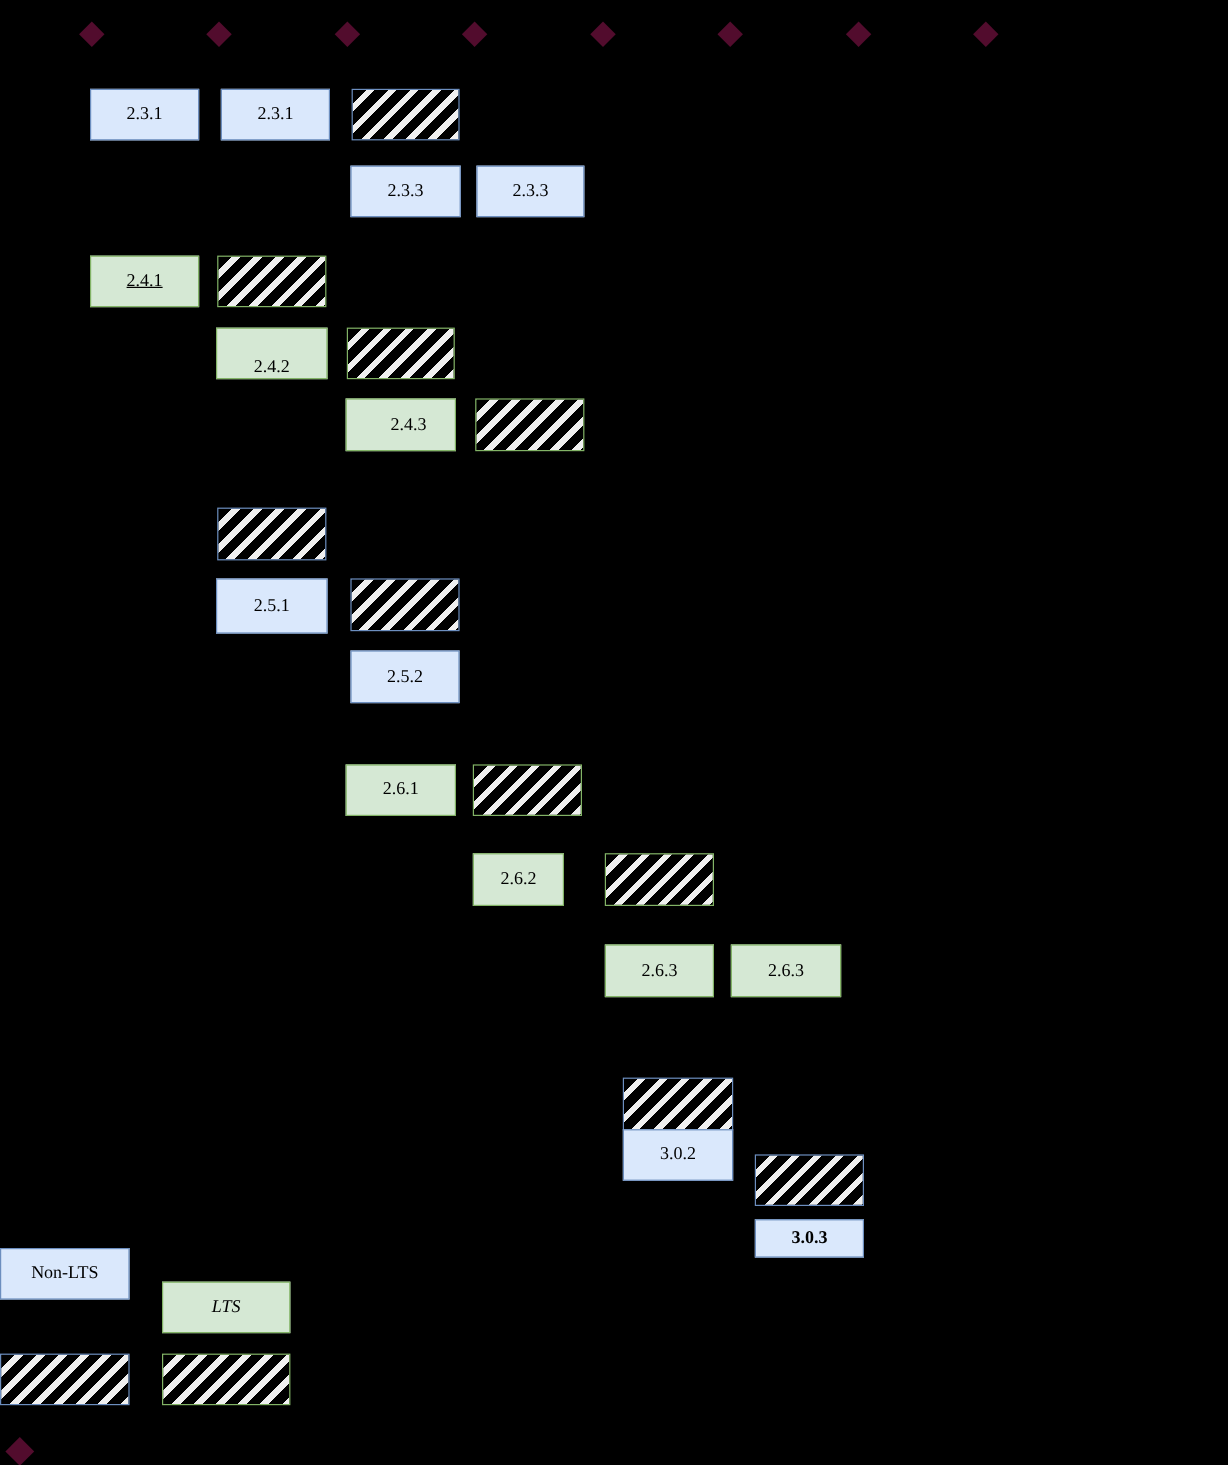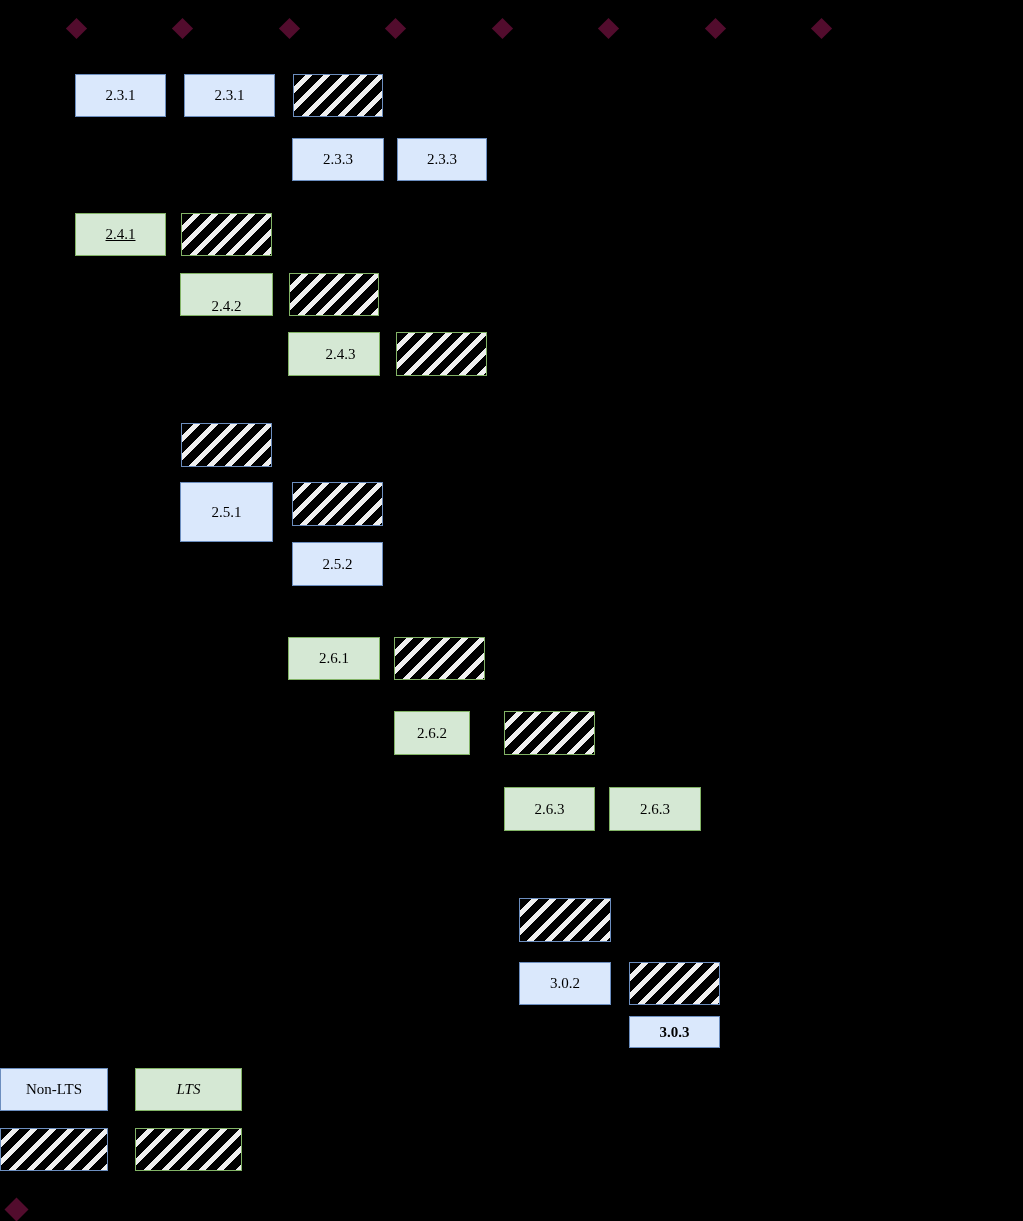--- a/index.html
+++ b/index.html
@@ -67,21 +67,21 @@
     <div class="bar lts hatched" style="left: 181px; top: 201px; width: 91px; height: 43px;"></div>
     <div class="bar lts" style="left: 180px; top: 261px; width: 93px; height: 43px; align-items: flex-end;">
       <span>2.4.2</span>
     </div>
     <div class="bar lts hatched" style="left: 289px; top: 261px; width: 90px; height: 43px;"></div>
     <div class="bar lts" style="left: 288px; top: 320px; width: 92px; height: 44px; padding-left: 13px;">
       <span>2.4.3</span>
     </div>
     <div class="bar lts hatched" style="left: 396px; top: 320px; width: 91px; height: 44px;"></div>
     <div class="bar nonlts hatched" style="left: 181px; top: 411px; width: 91px; height: 44px;"></div>
-    <div class="bar nonlts" style="left: 180px; top: 470px; width: 93px; height: 60px;">
+    <div class="bar nonlts" style="left: 180px; top: 470px; width: 93px; height: 46px;">
       <span>2.5.1</span>
     </div>
     <div class="bar nonlts hatched" style="left: 292px; top: 470px; width: 91px; height: 44px;"></div>
     <div class="bar nonlts" style="left: 292px; top: 530px; width: 91px; height: 44px;">
       <span>2.5.2</span>
     </div>
     <div class="bar lts" style="left: 288px; top: 625px; width: 92px; height: 43px;">
       <span>2.6.1</span>
     </div>
     <div class="bar lts hatched" style="left: 394px; top: 625px; width: 91px; height: 43px;"></div>
@@ -89,28 +89,28 @@
       <span>2.6.2</span>
     </div>
     <div class="bar lts hatched" style="left: 504px; top: 699px; width: 91px; height: 44px;"></div>
     <div class="bar lts" style="left: 504px; top: 775px; width: 91px; height: 44px;">
       <span>2.6.3</span>
     </div>
     <div class="bar lts" style="left: 609px; top: 775px; width: 92px; height: 44px;">
       <span>2.6.3</span>
     </div>
     <div class="bar nonlts hatched" style="left: 519px; top: 886px; width: 92px; height: 44px;"></div>
-    <div class="bar nonlts" style="left: 519px; top: 950px; width: 92px; height: 43px; justify-content: center;">
+    <div class="bar nonlts" style="left: 519px; top: 929px; width: 92px; height: 43px; justify-content: center;">
       <span>3.0.2</span>
     </div>
     <div class="bar nonlts hatched" style="left: 629px; top: 950px; width: 91px; height: 43px;"></div>
     <div class="bar nonlts" style="left: 629px; top: 1004px; width: 91px; height: 32px; font-weight: bold;">
       <span>3.0.3</span>
     </div>
-    <div class="bar nonlts" style="left: 0px; top: 1056px; width: 108px; height: 43px;">
+    <div class="bar nonlts" style="left: 0px; top: 1028px; width: 108px; height: 43px;">
       <span>Non-LTS</span>
     </div>
     <div class="bar lts" style="left: 135px; top: 1056px; width: 107px; height: 43px; font-style: italic;">
       <span>LTS</span>
     </div>
     <div class="bar nonlts hatched" style="left: 0px; top: 1116px; width: 108px; height: 43px;"></div>
     <div class="bar lts hatched" style="left: 135px; top: 1116px; width: 107px; height: 43px;"></div>
     <div class="diamond" style="width: 15px; height: 15px; left: 68.5px; top: 8.5px;"></div>
     <div class="diamond" style="width: 15px; height: 15px; left: 174.5px; top: 8.5px;"></div>
     <div class="diamond" style="width: 15px; height: 15px; left: 281.5px; top: 8.5px;"></div>

